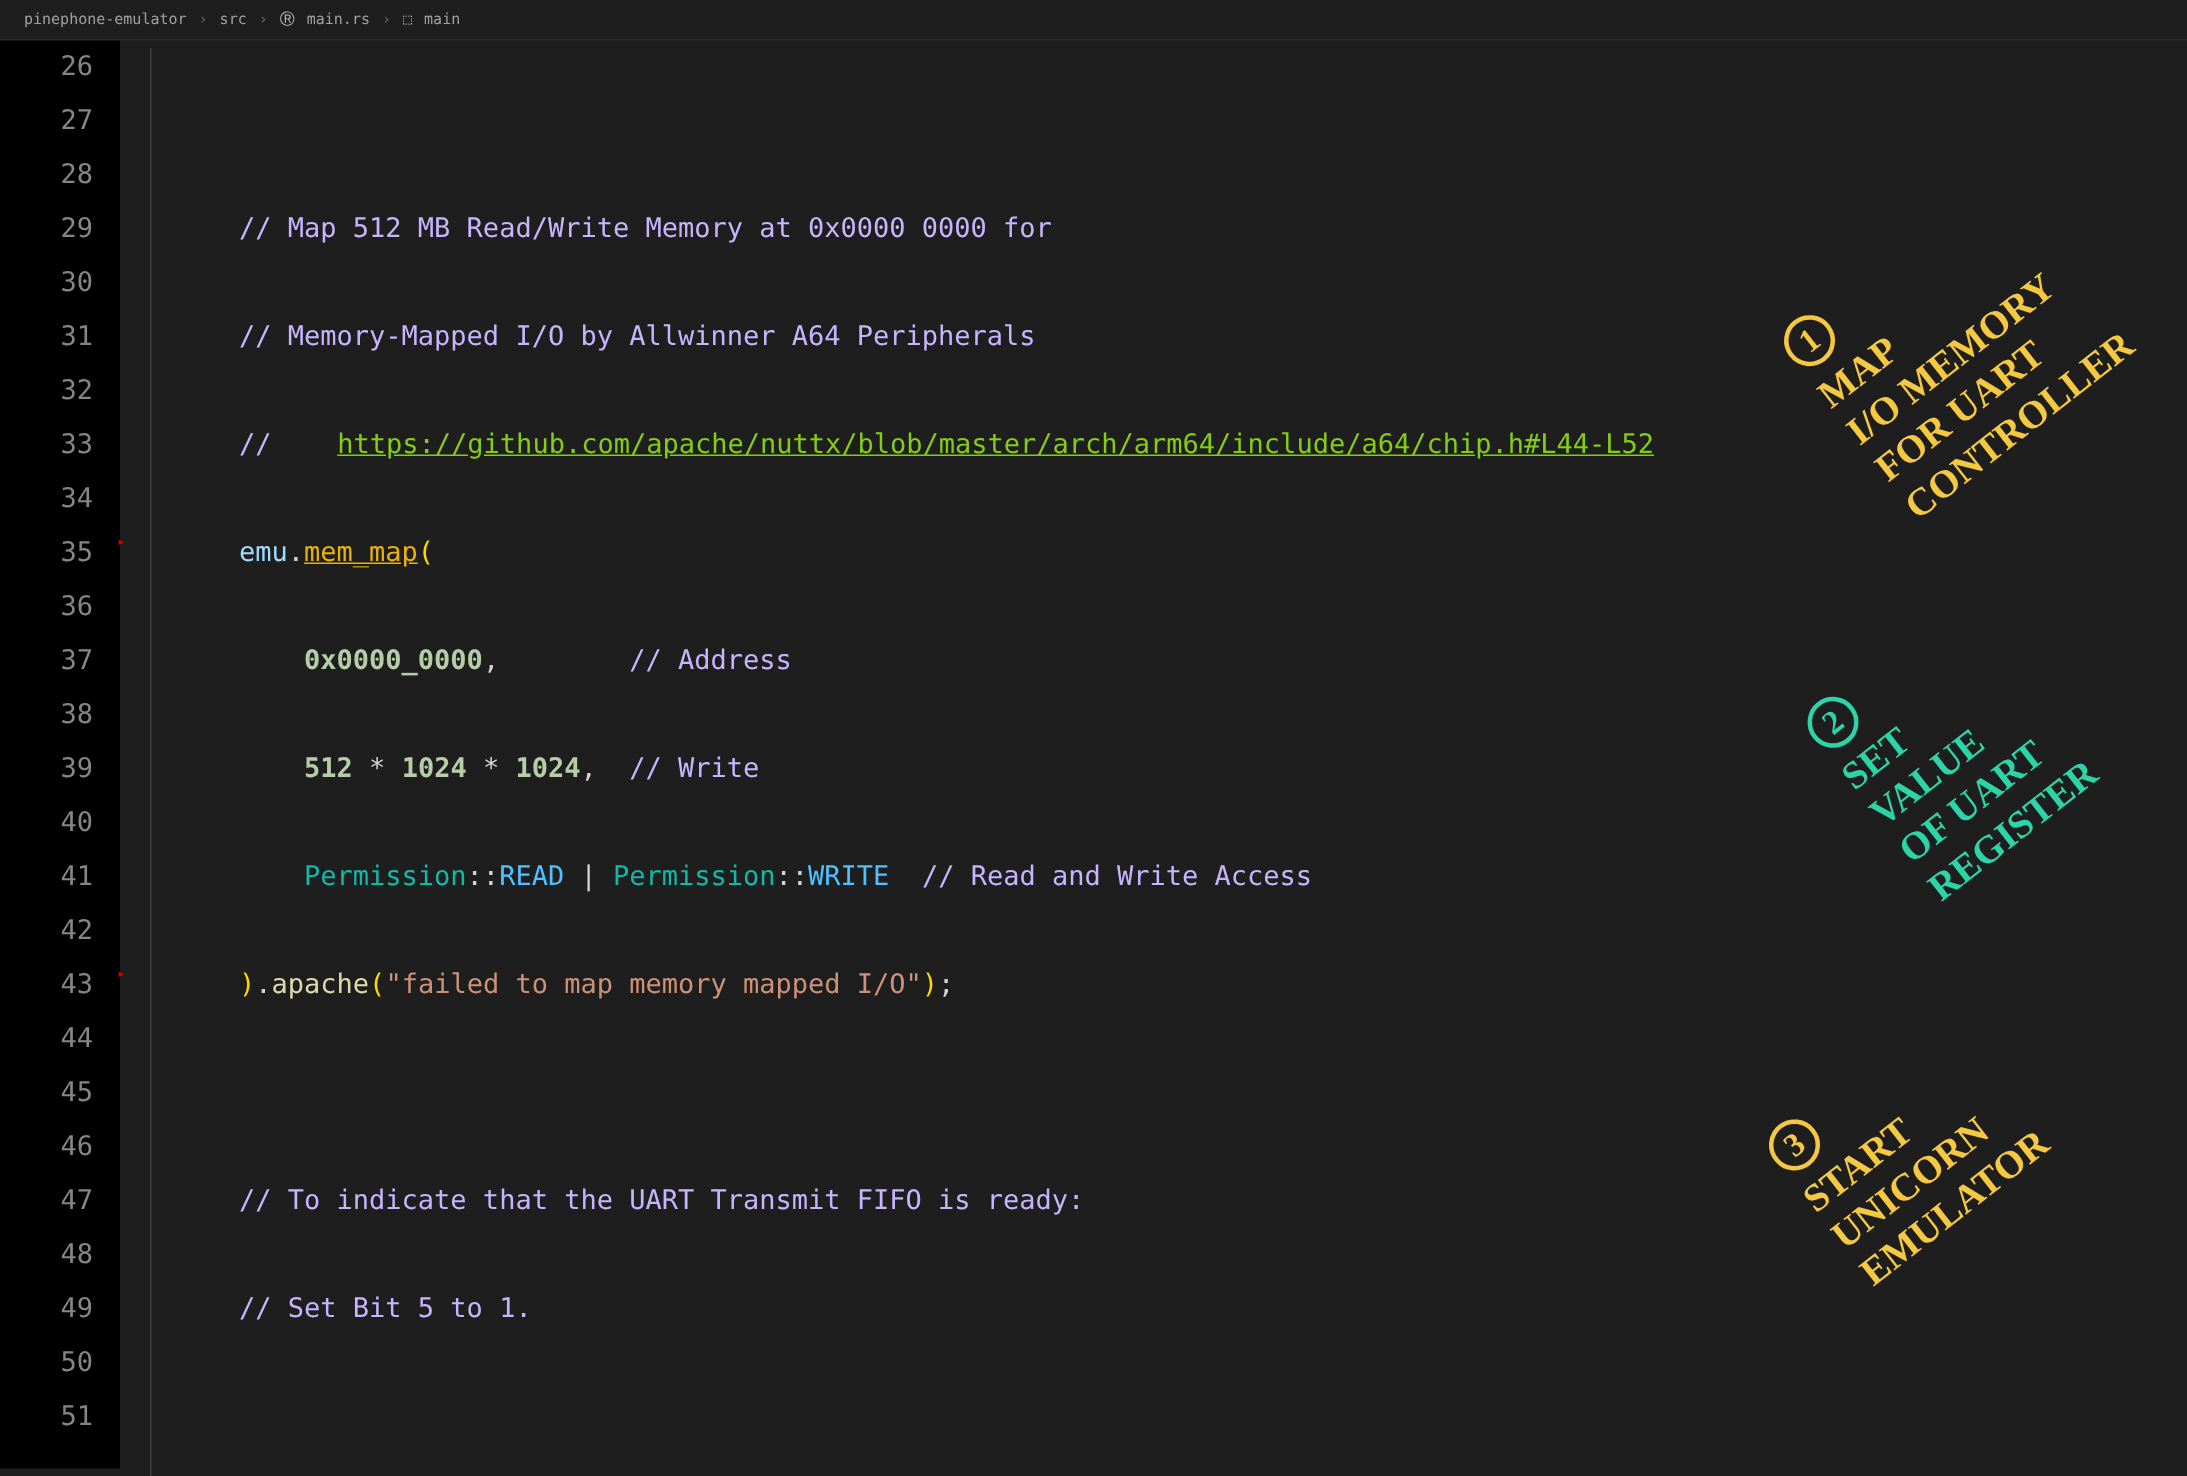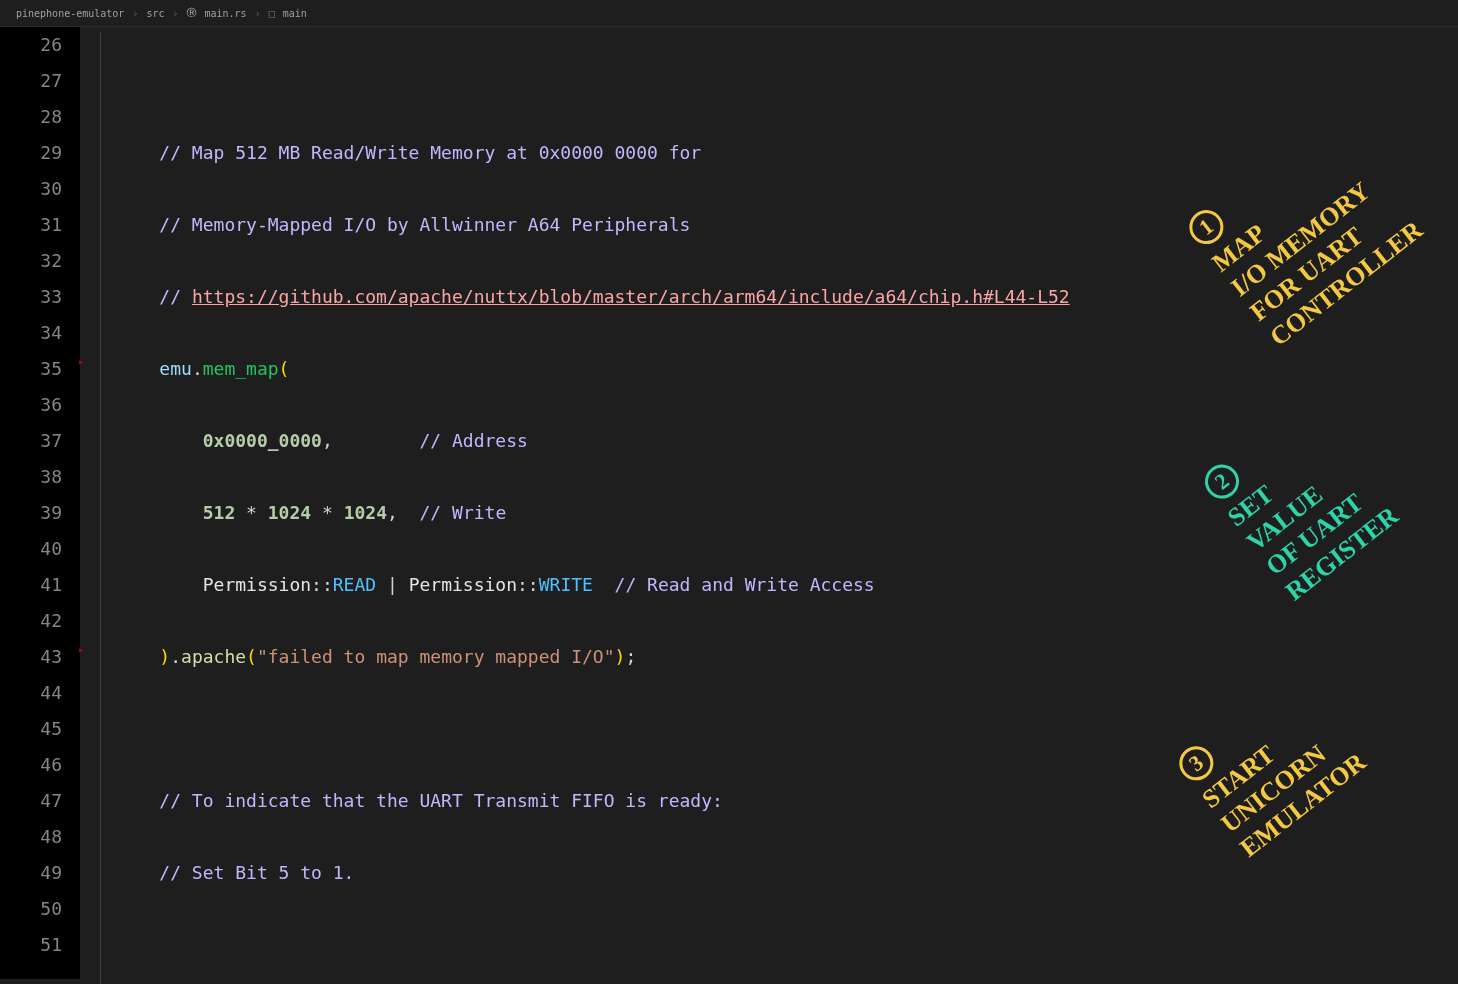--- a/index.html
+++ b/index.html
@@ -54,28 +54,28 @@
   }
   .code {
     flex: 1;
     padding-left: 36px;
     line-height: 36px;
     white-space: pre;
     position: relative;
   }
   .code .line { height: 36px; }
   .comment { color: #c4b5fd; }
-  .link { color: #fca5a5; text-decoration: underline; }
+  .link { color: #84cc16; text-decoration: underline; margin-left: 33px; }
   .ident { color: #9cdcfe; }
-  .method { color: #22c55e; }
+  .method { color: #eab308; text-decoration: underline; }
   .methodplain { color: #dcdcaa; }
   .paren { color: #ffd700; }
   .num { color: #b5cea8; font-weight: bold; }
   .op { color: #d4d4d4; }
-  .type { color: #e5e5e5; }
+  .type { color: #14b8a6; }
   .constsym { color: #4fc1ff; }
   .str { color: #ce9178; }
 
   .fold-marker {
     position: absolute;
     left: 78px;
     color: #cc0000;
     font-size: 10px;
   }
 

